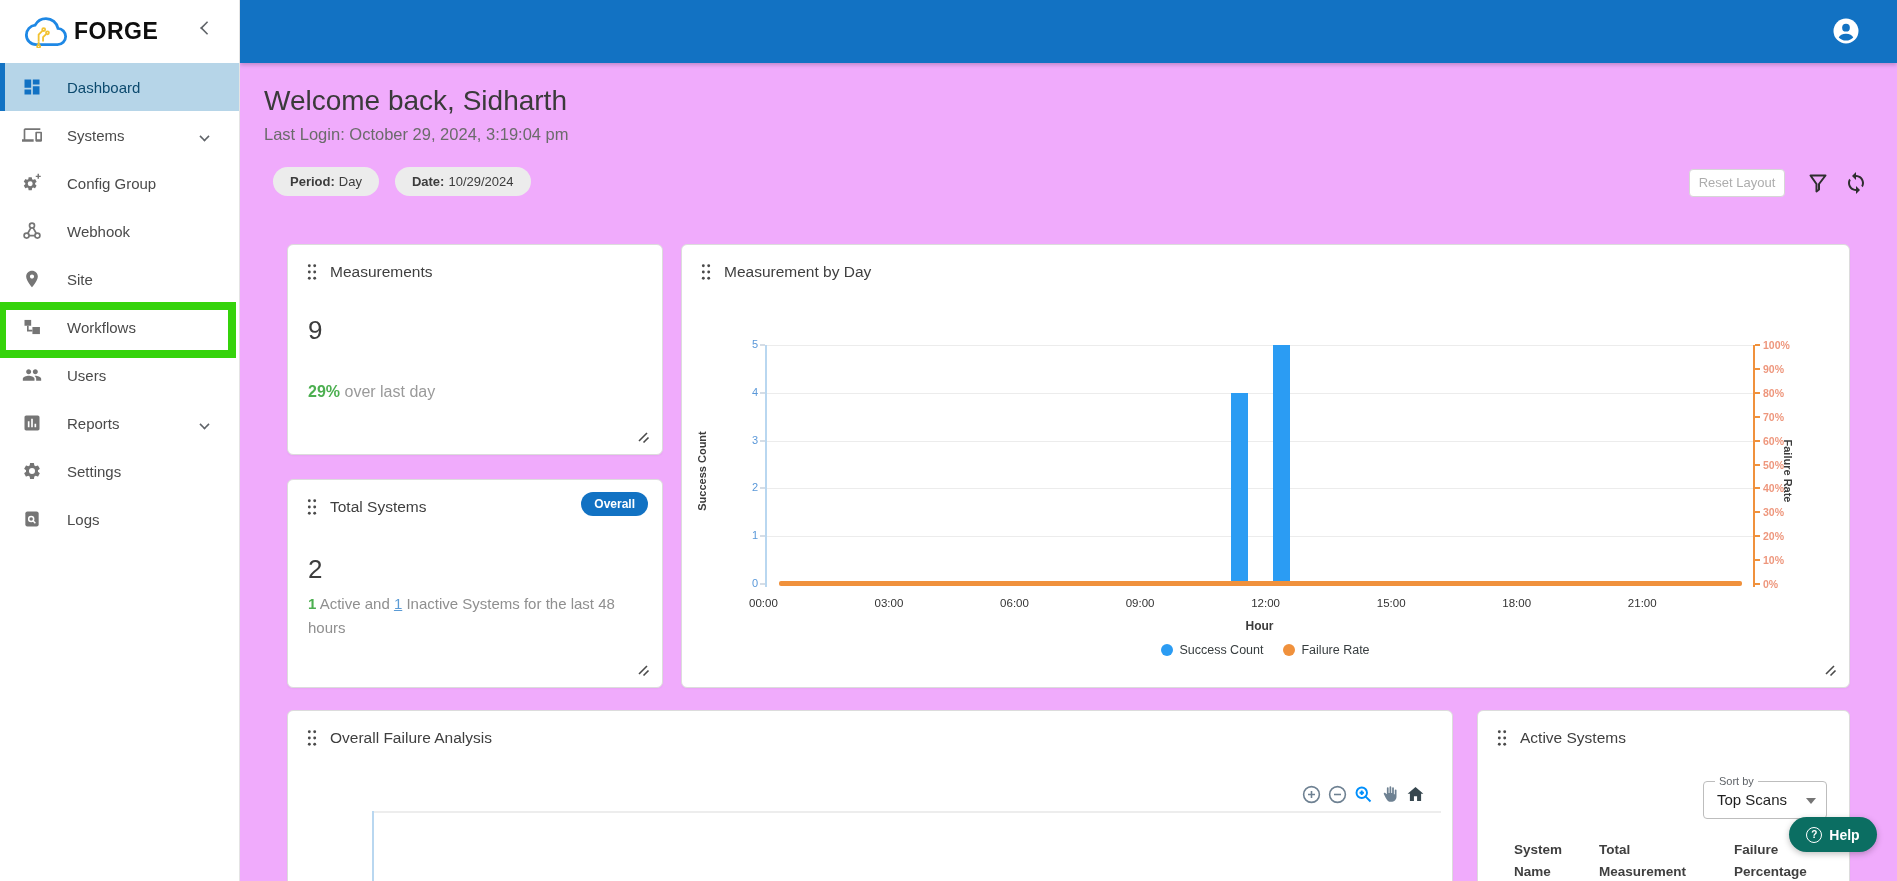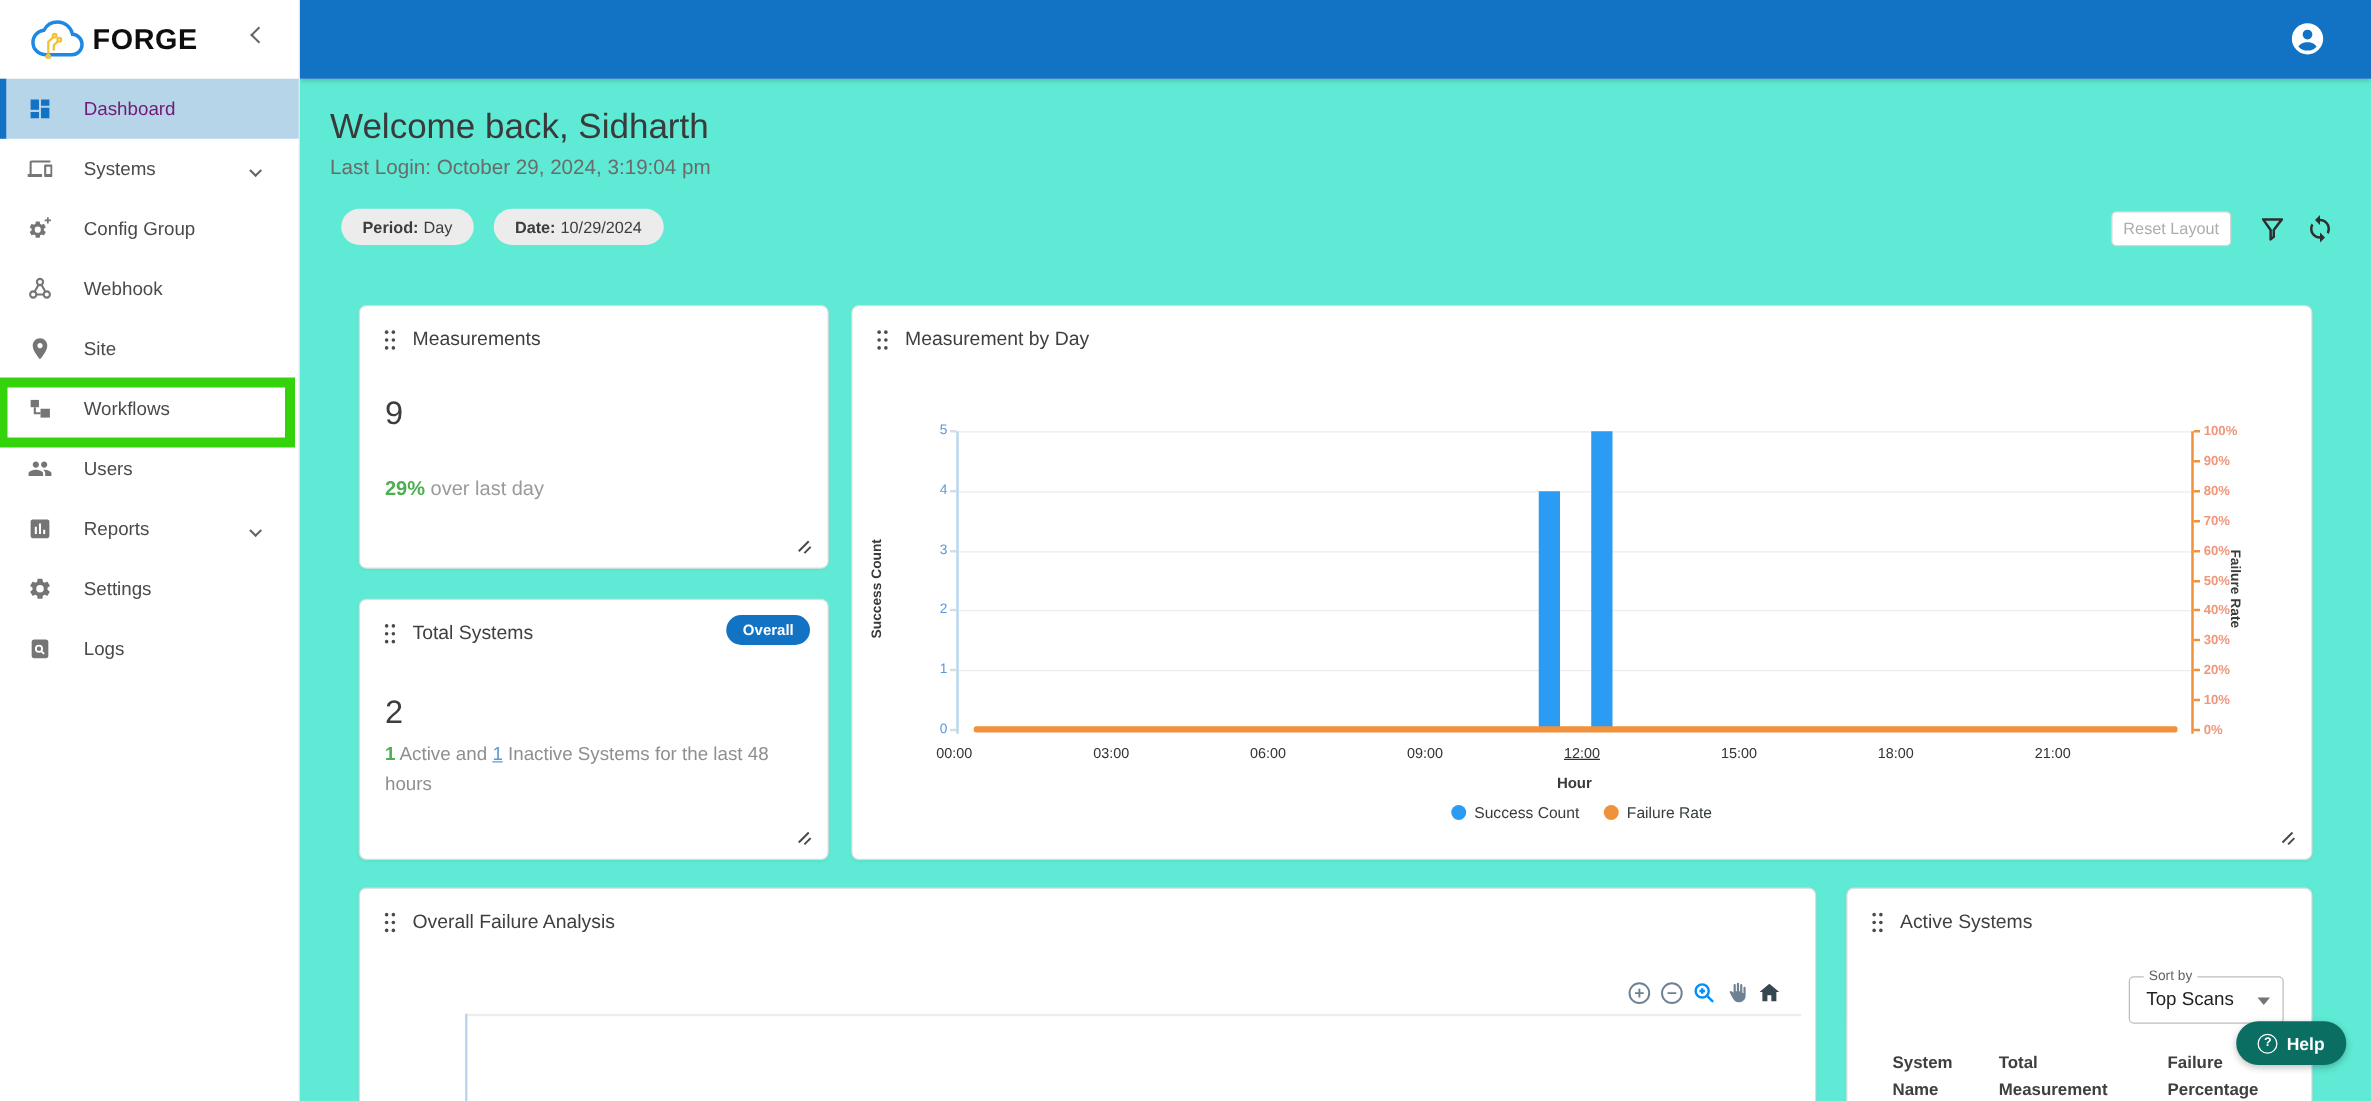--- a/index.html
+++ b/index.html
@@ -14,34 +14,34 @@
   .brand-name { font-size:23px; font-weight:800; color:#0e0e0e; letter-spacing:.5px; margin-left:6px; }
   .collapse-btn { position:absolute; right:26px; top:22px; width:12px; height:12px;
                   border-left:2px solid #5f6368; border-bottom:2px solid #5f6368;
                   transform:rotate(45deg) scale(.8); cursor:pointer; }
   .nav { position:absolute; top:63px; left:0; right:0; }
   .nav-item { position:relative; height:48px; display:flex; align-items:center; padding-left:22px; cursor:pointer; }
   .nav-item .nav-icon { width:20px; height:20px; display:flex; align-items:center; }
   .nav-item .nav-label { margin-left:25px; font-size:15px; color:#4a4a4a; }
   .nav-item.active { background:#b6d5e8; }
   .nav-item.active::before { content:""; position:absolute; left:0; top:0; bottom:0; width:5px; background:#1272c3; }
-  .nav-item.active .nav-label { color:#701a75; font-weight:500; }
+  .nav-item.active .nav-label { color:#0c4a6e; font-weight:500; }
   .nav-chevron { position:absolute; right:30px; top:21px; width:9px; height:9px;
                  border-right:2px solid #5f6368; border-bottom:2px solid #5f6368;
                  transform:rotate(45deg) scale(.8); }
   .site-annotation { position:absolute; left:-2px; top:302px; width:238px; height:56px;
                      border:8px solid #35d30b; z-index:6; pointer-events:none; }
 
   
   .appbar { position:absolute; left:240px; top:0; width:1657px; height:63px; background:#1272c3;
             box-shadow:0 2px 4px rgba(0,0,0,.2); z-index:2; }
   .account-btn { position:absolute; right:36px; top:16px; width:30px; height:30px; cursor:pointer; }
 
   
-  .main { position:absolute; left:240px; top:63px; width:1657px; height:818px; background:#5eead4; }
+  .main { position:absolute; left:240px; top:63px; width:1657px; height:818px; background:#f0abfc; }
   .welcome { position:absolute; left:24px; top:22px; font-size:28px; font-weight:500; color:#3a3a3a; }
   .last-login { position:absolute; left:24px; top:62px; font-size:16.5px; color:#6b6b6b; }
   .chips-row { position:absolute; left:33px; top:104px; display:flex; gap:16px; }
   .chip { display:inline-flex; align-items:center; background:#ececec; border-radius:16px;
           padding:7px 17px; font-size:13px; color:#3c3c3c; cursor:pointer; }
   .chip b { font-weight:700; margin-right:4px; }
   .reset-btn { position:absolute; left:1449px; top:106px; width:96px; height:28px; border:1px solid #d6d6d6;
                border-radius:4px; background:#fff; color:#adadad; font-size:13px; text-align:center;
                line-height:26px; cursor:default; }
   .icon-btn { position:absolute; width:24px; height:24px; cursor:pointer; }
@@ -402,21 +402,21 @@
           <div class="rtick-mark" style="left: 1073px; top: 122.9px; background: rgb(240, 145, 60);"></div>
           <div class="rtick" style="left: 1081px; top: 94px; color: rgb(238, 151, 125);">100%</div>
           <div class="rtick-mark" style="left: 1073px; top: 99px; background: rgb(240, 145, 60);"></div>
           <div class="bar" style="left: 548.85px; top: 147.8px; width: 17px; height: 191.2px; background: rgb(43, 156, 243);"></div>
           <div class="bar" style="left: 590.7px; top: 100px; width: 17px; height: 239px; background: rgb(43, 156, 243);"></div>
           <div class="zero-line" style="left: 97px; top: 336px; width: 962.55px; background: rgb(240, 145, 60);"></div>
           <div class="xtick" style="left: 67px; top: 352px;">00:00</div>
           <div class="xtick" style="left: 192.55px; top: 352px;">03:00</div>
           <div class="xtick" style="left: 318.1px; top: 352px;">06:00</div>
           <div class="xtick" style="left: 443.65px; top: 352px;">09:00</div>
-          <div class="xtick" style="left: 569.2px; top: 352px; text-decoration: underline;">12:00</div>
+          <div class="xtick" style="left: 569.2px; top: 352px;">12:00</div>
           <div class="xtick" style="left: 694.75px; top: 352px;">15:00</div>
           <div class="xtick" style="left: 820.3px; top: 352px;">18:00</div>
           <div class="xtick" style="left: 945.85px; top: 352px;">21:00</div>
           <div class="xlab" style="left: 547.5px; top: 374px;">Hour</div>
         </div>
       <span class="resize-handle">
         <svg viewBox="0 0 14 14" width="14" height="14" stroke="#4a4a4a" stroke-width="1.6">
             <path d="M3 11 11 3M7.5 12.5 12.5 7.5"></path>
           </svg>
       </span>

